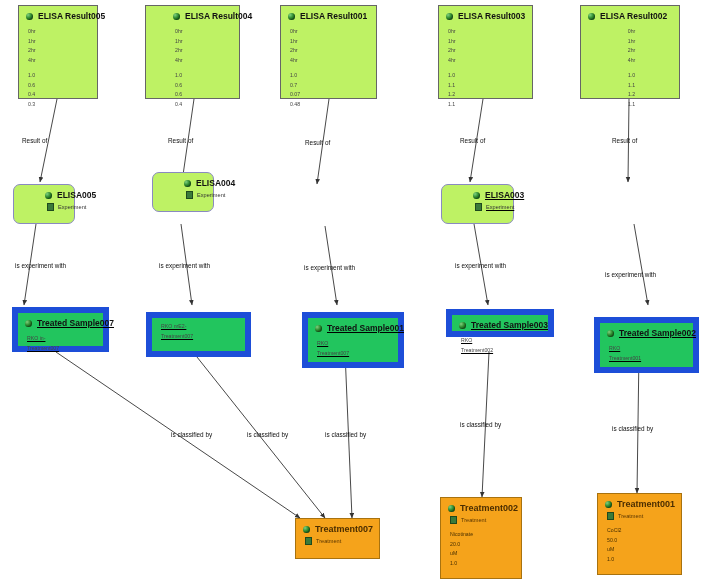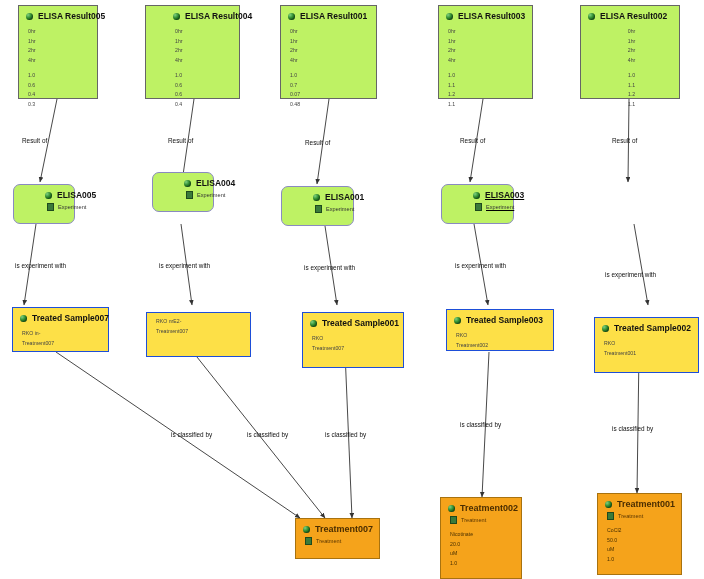--- a/index.html
+++ b/index.html
@@ -33,22 +33,23 @@
     background: #bef264;
     border: 1px solid #666666;
   }
   .node.experiment {
     background: #bef264;
     border: 1px solid #8a8ac0;
     border-radius: 7px;
     padding-left: 24px;
   }
   .node.sample {
-    background: #fde047;
-    border: 1px solid #1d4ed8;
+    background: #22c55e;
+    border: 6px solid #1d4ed8;
+    text-decoration: underline;
   }
   .node.treatment {
     background: #f5a31b;
     border: 1px solid #a8720f;
   }
   .node-title {
     display: flex;
     align-items: center;
     gap: 5px;
     padding: 5px 6px 2px 7px;
@@ -250,30 +251,20 @@
     <div class="node-title">
       <span class="icon-sphere"></span>
       <span>ELISA004</span>
     </div>
     <div class="node-subtype">
       <span class="icon-sheet"></span>
       <span>Experiment</span>
     </div>
   </div>
 
-  <div class="node experiment" style="left:281px; top:186px; width:73px; height:40px;">
-    <div class="node-title">
-      <span class="icon-sphere"></span>
-      <span>ELISA001</span>
-    </div>
-    <div class="node-subtype">
-      <span class="icon-sheet"></span>
-      <span>Experiment</span>
-    </div>
-  </div>
 
   <div class="node experiment" style="left:441px; top:184px; width:73px; height:40px;text-decoration:underline;">
     <div class="node-title">
       <span class="icon-sphere"></span>
       <span>ELISA003</span>
     </div>
     <div class="node-subtype">
       <span class="icon-sheet"></span>
       <span>Experiment</span>
     </div>
@@ -308,21 +299,21 @@
     <div class="node-title">
       <span class="icon-sphere"></span>
       <span>Treated Sample001</span>
     </div>
     <div class="node-props">
       <div>RKO</div>
       <div>Treatment007</div>
     </div>
   </div>
 
-  <div class="node sample" style="left:446px; top:309px; width:108px; height:42px;">
+  <div class="node sample" style="left:446px; top:309px; width:108px; height:28px;">
     <div class="node-title">
       <span class="icon-sphere"></span>
       <span>Treated Sample003</span>
     </div>
     <div class="node-props">
       <div>RKO</div>
       <div>Treatment002</div>
     </div>
   </div>
 

